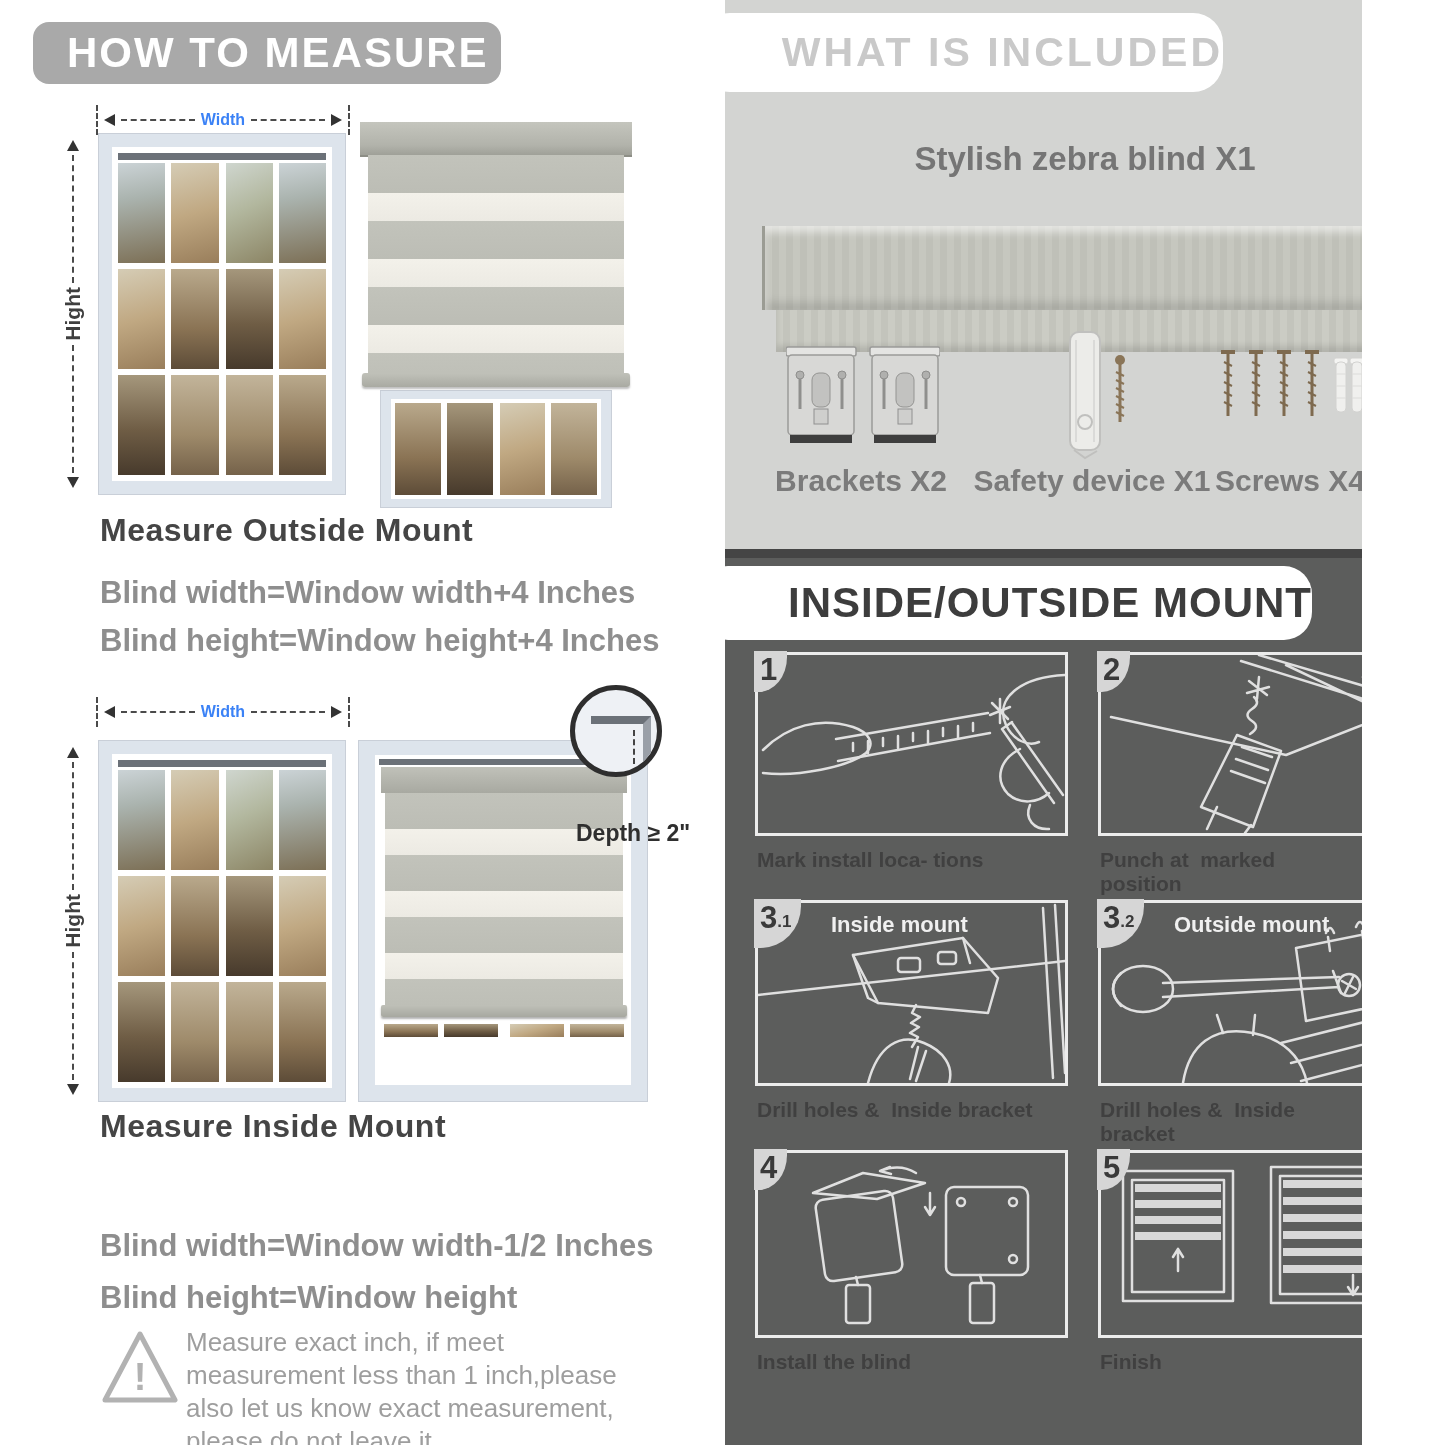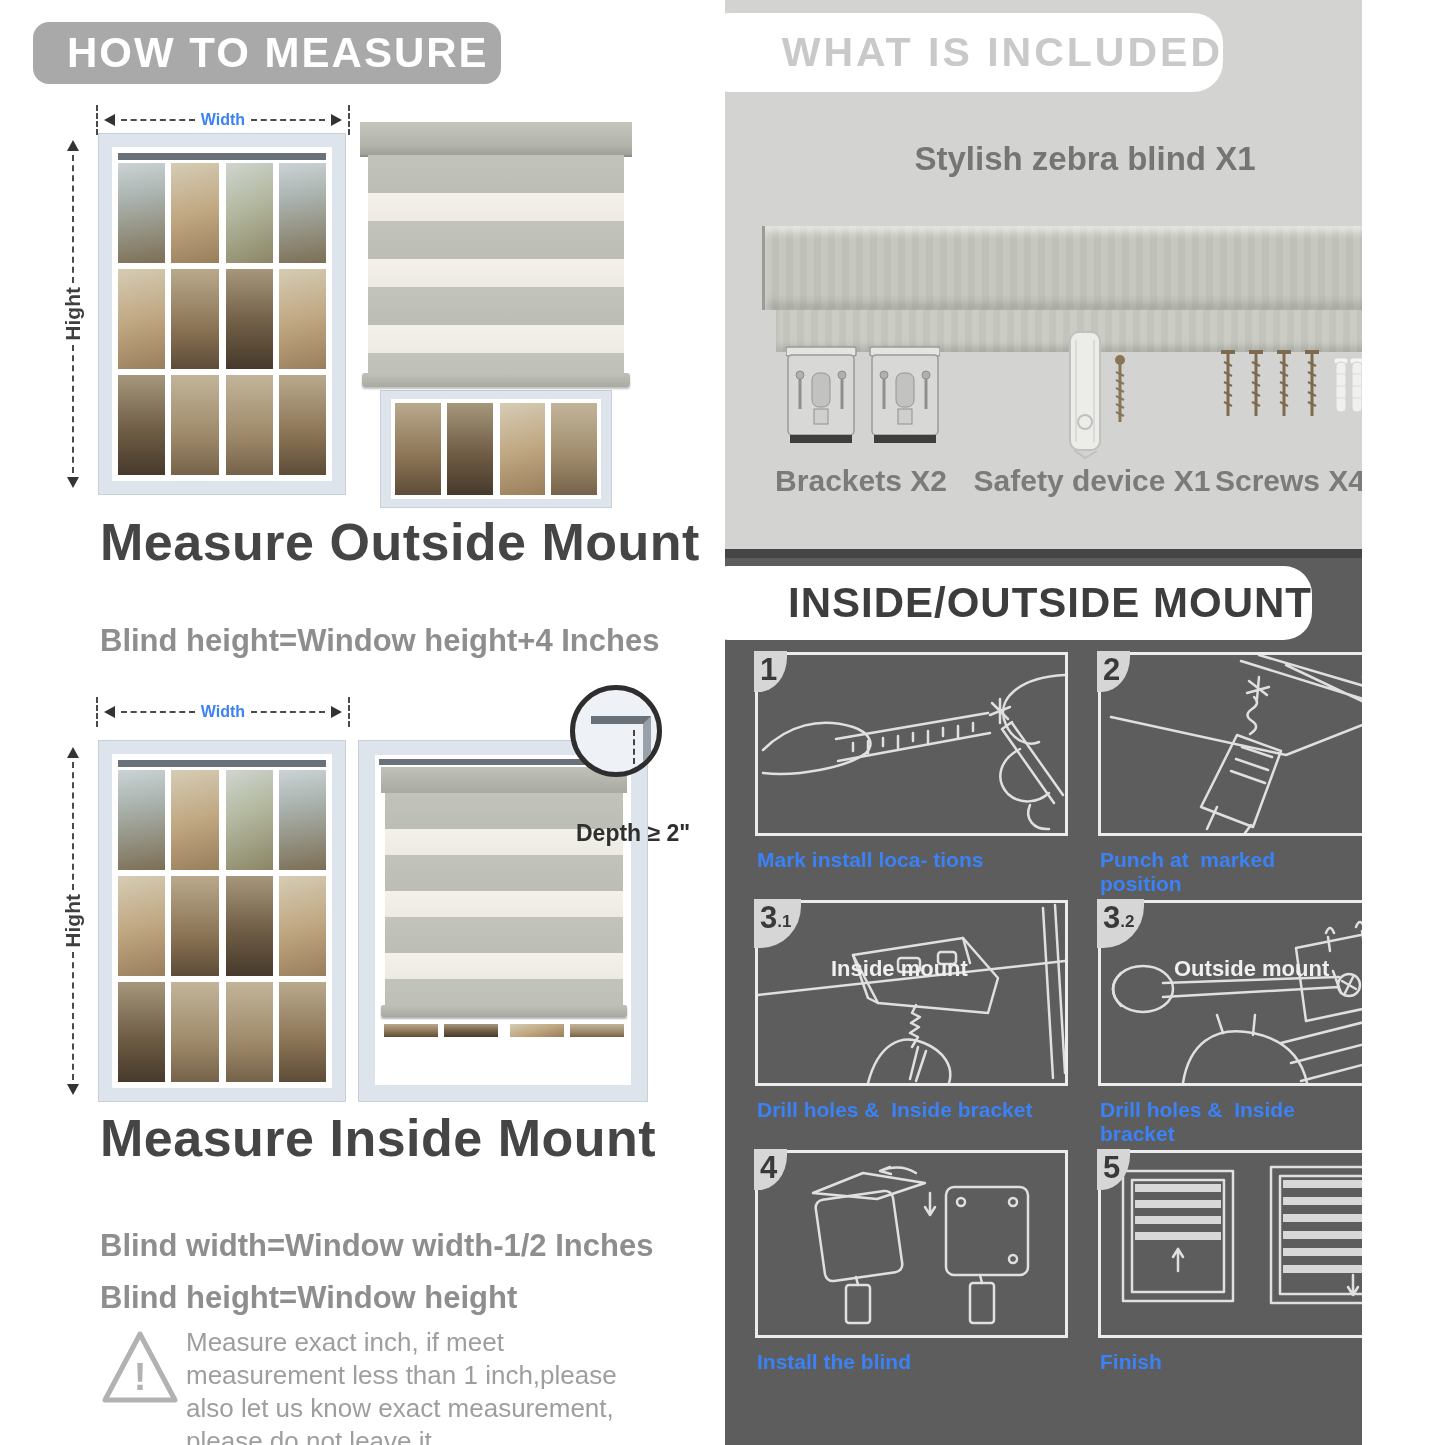--- a/index.html
+++ b/index.html
@@ -5,21 +5,21 @@
   html,body{margin:0;padding:0;background:#fff;}
   .page{position:relative;width:1362px;height:1445px;overflow:hidden;
         font-family:"Liberation Sans",sans-serif;background:#fff;}
   .abs{position:absolute;}
 
   
   .banner{left:33px;top:22px;width:468px;height:62px;background:#a9a9a9;
           border-radius:16px;color:#fff;font-size:42px;font-weight:bold;
           line-height:62px;padding-left:34px;letter-spacing:2px;box-sizing:border-box;}
 
-  h2.mtitle{margin:0;font-size:52px;font-weight:bold;color:#454545;letter-spacing:.5px;}
+  h2.mtitle{margin:0;font-size:32px;font-weight:bold;color:#454545;letter-spacing:.5px;}
   .gline{margin:0;font-size:31px;font-weight:bold;color:#8e8e8e;}
 
   
   .warrow{display:flex;align-items:center;gap:6px;height:24px;}
   .warrow .dash{flex:1;height:0;border-top:2px dashed #4a4a4a;}
   .warrow b{font-size:16px;color:#3b82f6;font-weight:bold;}
   .ah{width:0;height:0;border:6px solid transparent;}
   .ah.l{border-right:11px solid #333;border-left:none;}
   .ah.r{border-left:11px solid #333;border-right:none;}
   .ah.u{border-bottom:11px solid #333;border-top:none;}
@@ -108,22 +108,22 @@
   .pill-dark{left:700px;top:566px;width:612px;height:74px;border-radius:28px;}
   .pill-dark span{display:block;font-size:42px;font-weight:bold;color:#3d3d3d;
                   letter-spacing:1px;line-height:74px;padding-left:58px;}
 
   .panel{position:absolute;border:3px solid #ececec;box-sizing:border-box;}
   .badge{position:absolute;left:-1px;top:-1px;background:#d6d6d6;
          border-radius:0 0 85% 0;display:flex;align-items:flex-start;justify-content:center;
          padding:1px 10px 4px 6px;}
   .badge .n{font-size:31px;font-weight:bold;color:#3a3a3a;line-height:36px;}
   .badge .s{font-size:17px;font-weight:bold;color:#3a3a3a;line-height:44px;}
-  .ptitle{position:absolute;left:76px;top:12px;font-size:22px;font-weight:bold;color:#f0f0f0;margin-top:44px;}
-  .caption{position:absolute;font-size:21px;font-weight:bold;color:#3b82f6;white-space:pre-wrap;}
+  .ptitle{position:absolute;left:76px;top:12px;font-size:22px;font-weight:bold;color:#f0f0f0;}
+  .caption{position:absolute;font-size:21px;font-weight:bold;color:#404040;white-space:pre-wrap;}
   .art{position:absolute;left:0;top:0;width:100%;height:100%;}
   .art path,.art rect,.art circle,.art ellipse{fill:none;stroke:#e0e0e0;
         stroke-width:2.5;stroke-linecap:round;stroke-linejoin:round;}
   .art .fill{fill:#d8d8d8;stroke:none;}
 </style>
 </head>
 <body>
 
 <div class="page">
 
@@ -187,20 +187,21 @@
           </div>
         </div>
       </div>
     </div>
     <div class="bhead"></div>
     <div class="bfabric"></div>
     <div class="brail"></div>
   </div>
 
   <h2 class="abs mtitle" style="left:100px;top:512px;">Measure Outside Mount</h2>
+  <p class="abs gline" style="left:100px;top:575px;">Blind width=Window width+4 Inches</p>
   <p class="abs gline" style="left:100px;top:623px;">Blind height=Window height+4 Inches</p>
 
   <div class="abs warrow" style="left:96px;top:700px;width:254px;">
     <i class="tick"></i>
       <i class="ah l"></i>
     <i class="dash"></i>
     <b>Width</b>
     <i class="dash"></i>
     <i class="ah r"></i>
       <i class="tick"></i>

